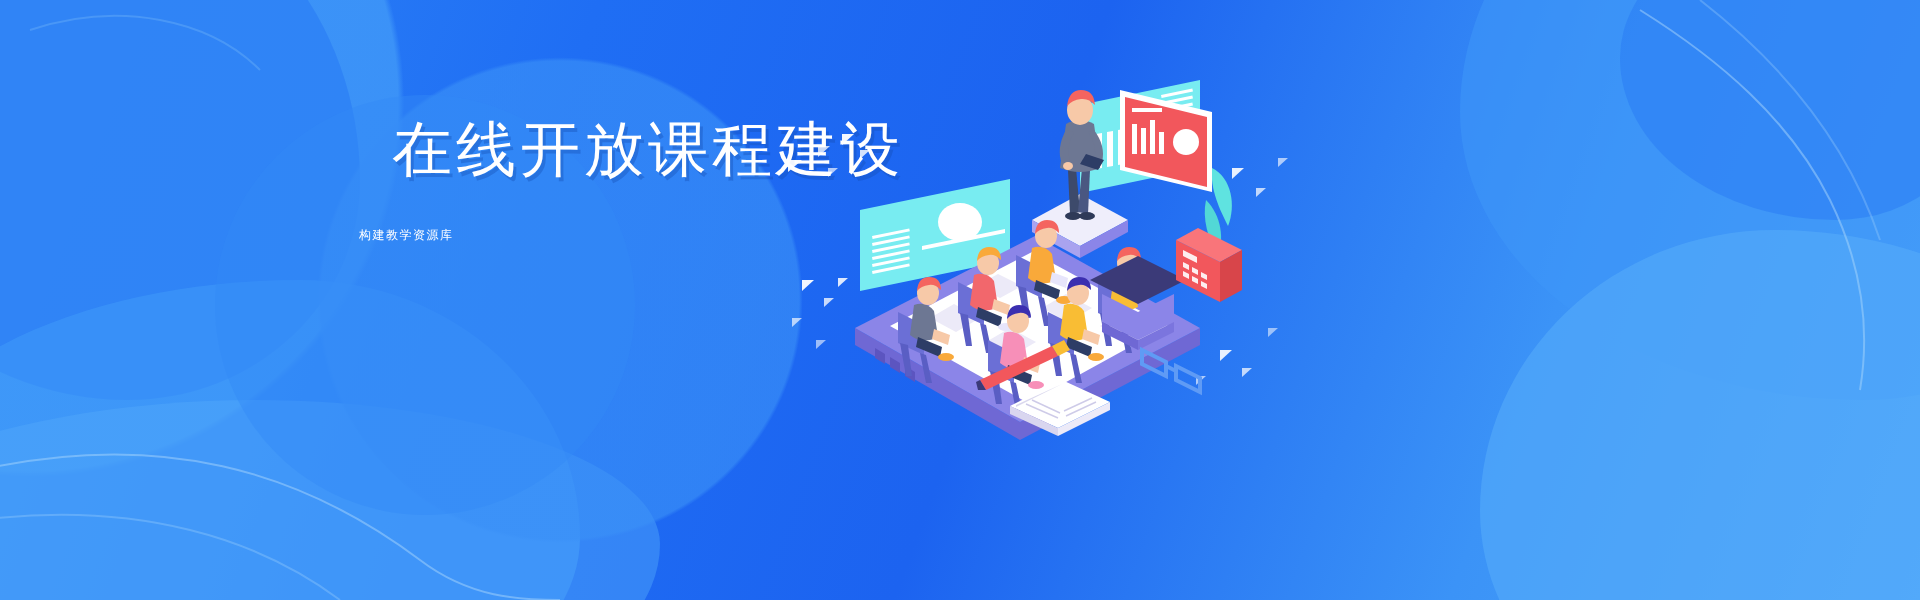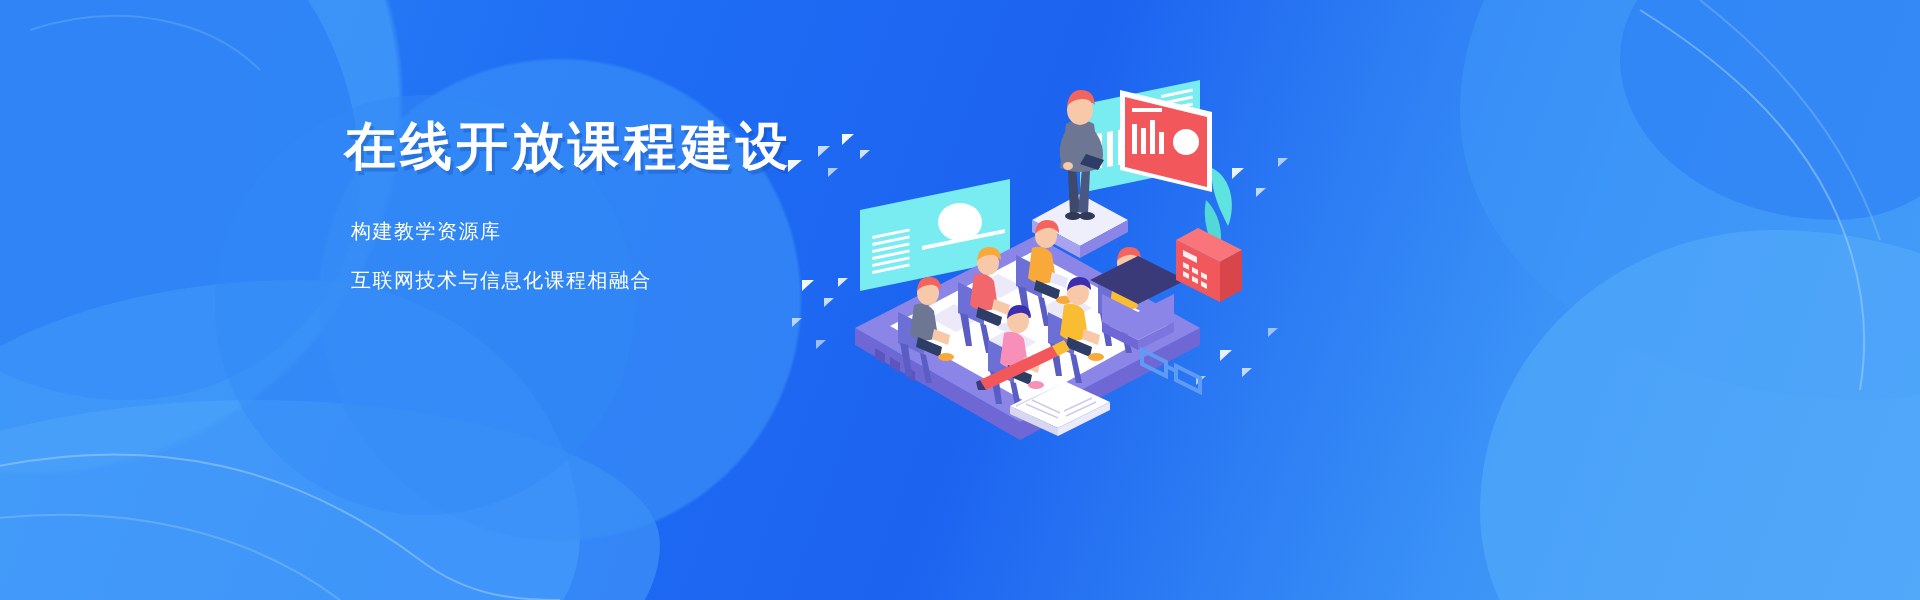--- a/index.html
+++ b/index.html
@@ -31,25 +31,26 @@
       background:#2a7bf4;border-radius:52% 48% 40% 60%/46% 58% 42% 54%;opacity:.55;}
   .circle-soft{position:absolute;left:300px;top:40px;width:520px;height:520px;border-radius:50%;
       background:radial-gradient(circle,#3a90f7 0%,#3a90f7 65%,rgba(58,144,247,0) 66%);opacity:.65;}
   .circle-soft2{position:absolute;left:215px;top:95px;width:420px;height:420px;border-radius:50%;
       background:#3489f6;opacity:.45;}
   
   .lines{position:absolute;inset:0;}
   
   .text-block{position:absolute;left:344px;top:118px;width:560px;}
   .headline{
-    margin:0;font-size:52px;line-height:1.08;font-weight:bold;color:#ffffff;
+    margin:0;font-size:60px;line-height:1.08;font-weight:normal;color:#ffffff;
     letter-spacing:4px;
     text-shadow:3px 4px 0 rgba(19,74,176,.35);
+    text-align:right;
   }
-  .sub{margin:7px;color:#ffffff;font-size:20px;letter-spacing:1.5px;}
+  .sub{margin:15px;color:#ffffff;font-size:12px;letter-spacing:1.5px;}
   .sub1{margin-top:44px;}
   .sub2{margin-top:22px;}
   .sub3{margin-top:22px;}
   
   .illus{position:absolute;left:780px;top:50px;width:520px;height:390px;}
   .illus svg{display:block;}
 </style>
 </head>
 <body>
 
@@ -69,21 +70,20 @@
     <path d="M-20,470 C160,430 300,470 420,560 C470,598 520,600 560,600" fill="none" stroke="#9fd0fb" stroke-width="2" opacity=".55"></path>
     <path d="M-20,520 C140,500 260,540 340,600" fill="none" stroke="#9fd0fb" stroke-width="2" opacity=".35"></path>
     <path d="M1640,10 C1720,60 1790,120 1830,200 C1862,265 1870,330 1860,390" fill="none" stroke="#a8d6fc" stroke-width="2" opacity=".5"></path>
     <path d="M1700,0 C1790,70 1850,150 1880,240" fill="none" stroke="#a8d6fc" stroke-width="2" opacity=".3"></path>
     <path d="M30,30 C120,0 210,20 260,70" fill="none" stroke="#86c3fa" stroke-width="2" opacity=".3"></path>
   </svg>
 
   <div class="text-block">
     <h1 class="headline">在线开放课程建设</h1>
     <p class="sub sub1">构建教学资源库</p>
-    <p class="sub sub2">互联网技术与信息化课程相融合</p>
   </div>
 
   <div class="illus">
     <svg width="520" height="390" viewBox="0 0 520 390">
 
       <g fill="#ffffff" opacity=".95">
         <polygon points="8,110 22,110 8,122"></polygon>
         <polygon points="38,96 50,96 38,107" opacity=".8"></polygon>
         <polygon points="62,84 74,84 62,95"></polygon>
         <polygon points="48,118 58,118 48,127" opacity=".7"></polygon>

